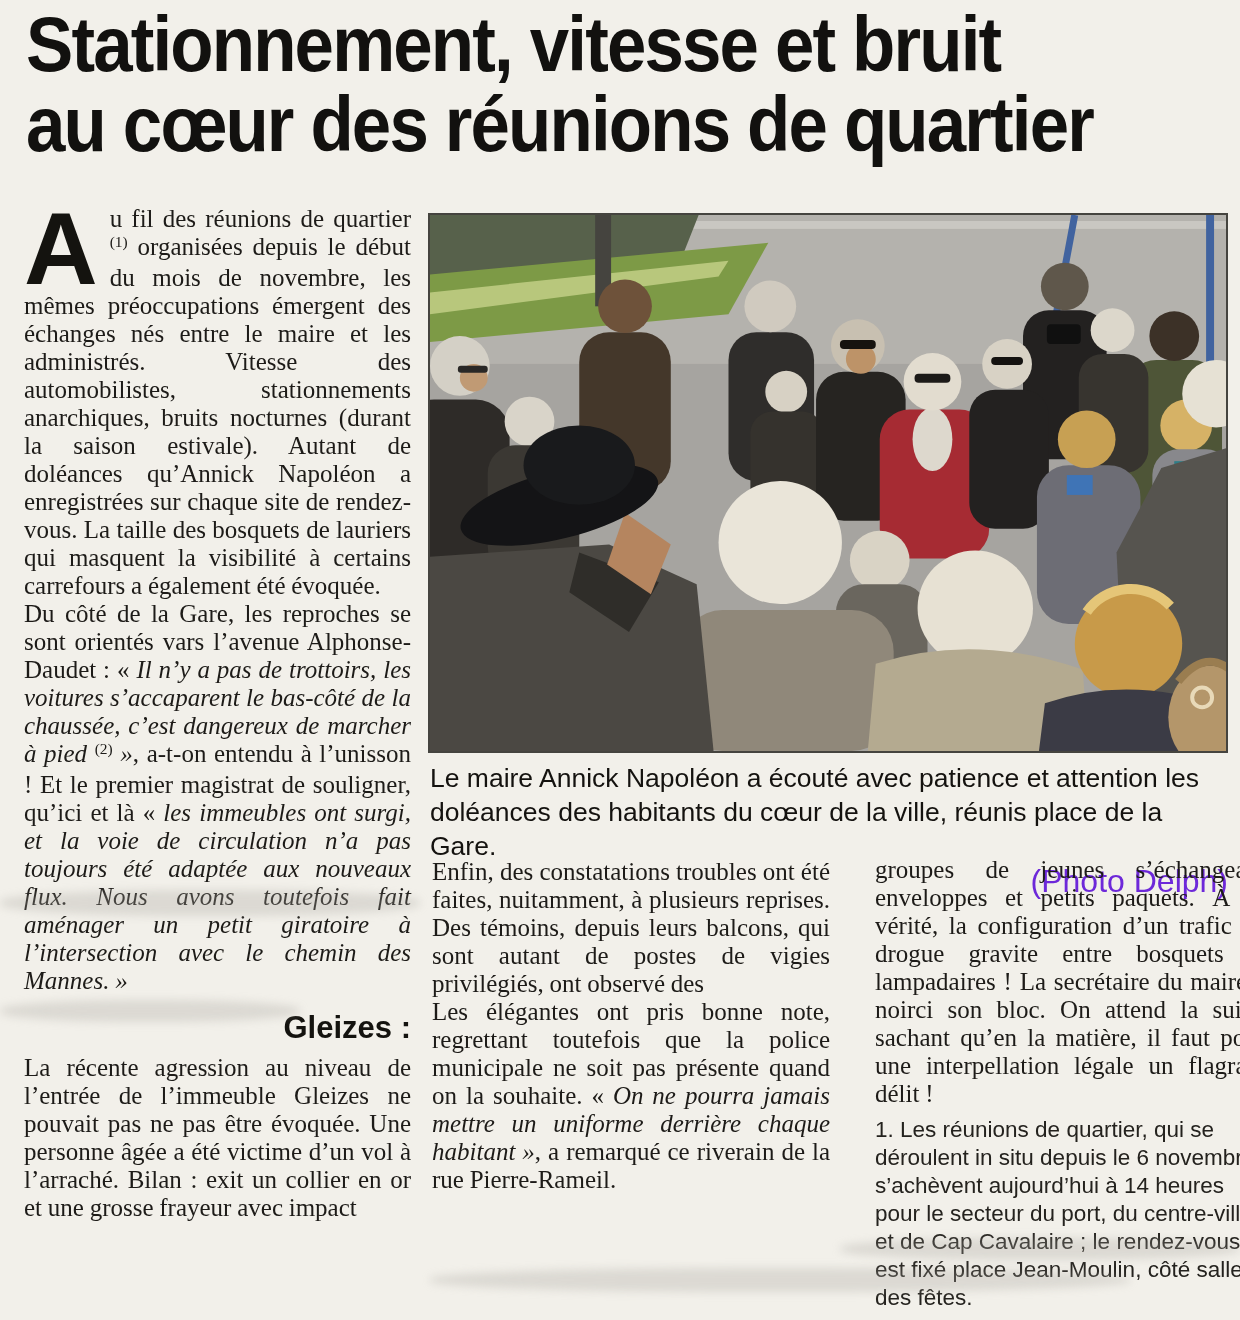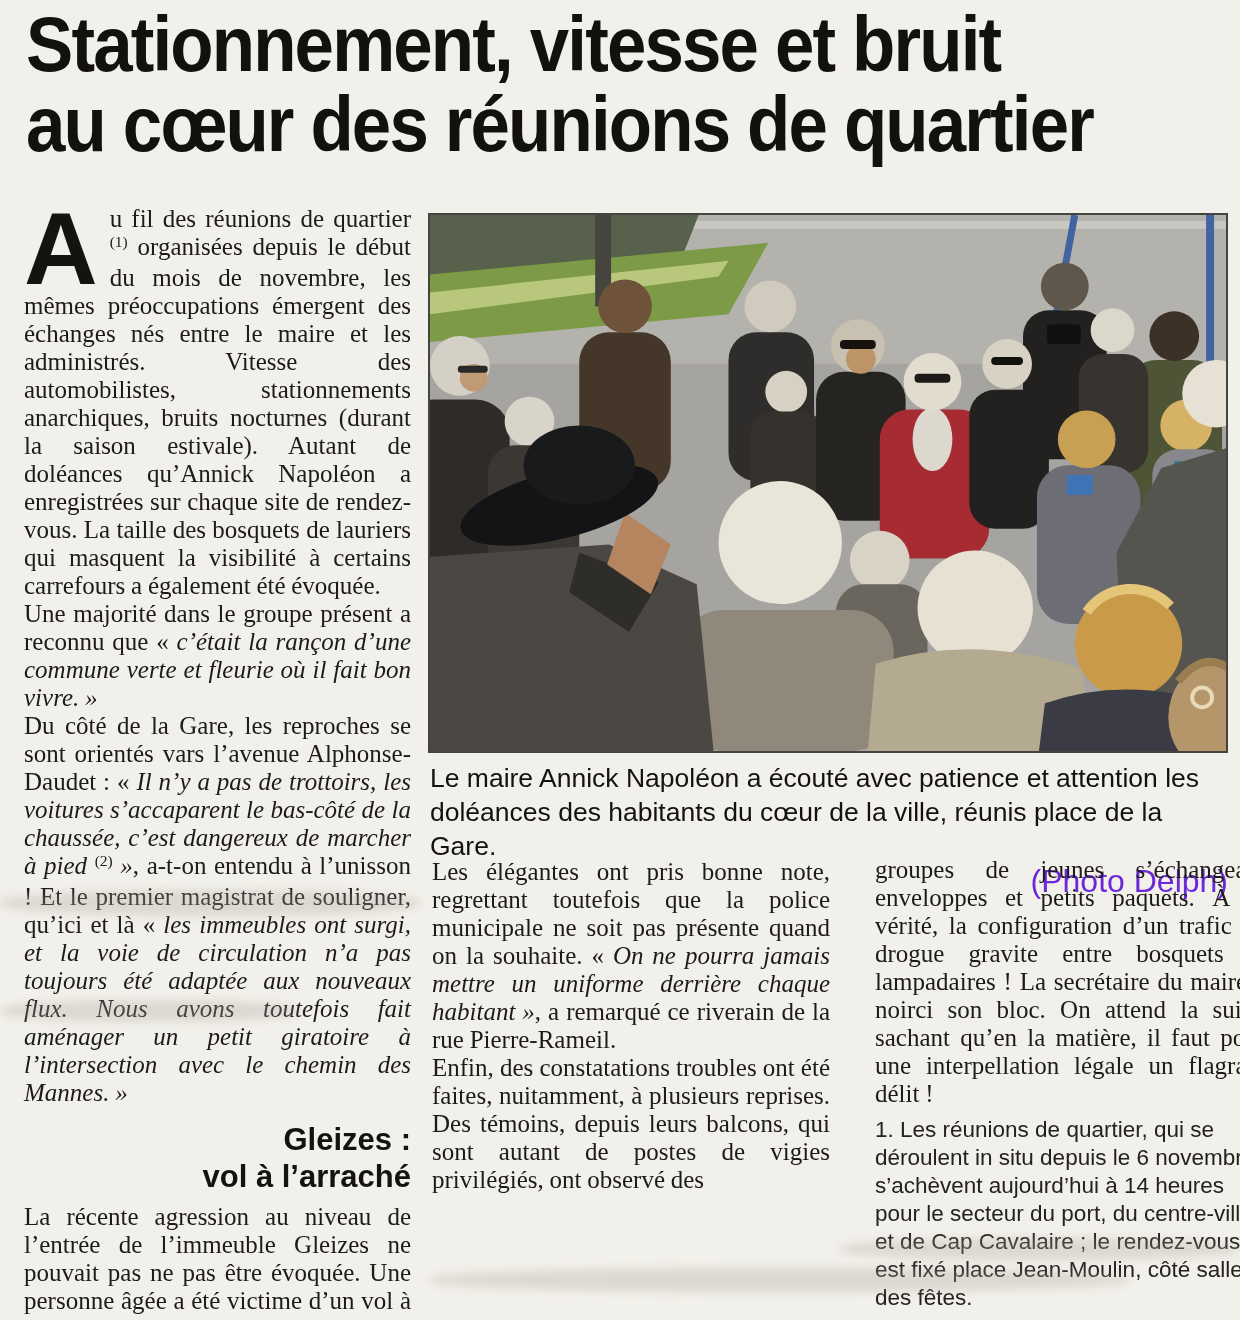--- a/index.html
+++ b/index.html
@@ -50,25 +50,23 @@
 
 <div class="page">
 
   <h1 class="headline">
     <span class="hl-line">Stationnement, vitesse et bruit</span>
     <span class="hl-line">au cœur des réunions de quartier</span>
   </h1>
 
   <div class="col col-left">
     <p class="body"><span class="dropcap">A</span><span><span>u fil des réunions de quartier </span><span class="sup">(1)</span><span> organisées depuis le début du mois de novembre, les mêmes préoccupations émergent des échanges nés entre le maire et les administrés. Vitesse des automobilistes, stationnements anarchiques, bruits nocturnes (durant la saison estivale). Autant de doléances qu’Annick Napoléon a enregistrées sur chaque site de rendez-vous. La taille des bosquets de lauriers qui masquent la visibilité à certains carrefours a également été évoquée.</span></span></p>
-    <p class="body"><span>Une majorité dans le groupe présent a reconnu que « </span><span class="it">c’était la rançon d’une commune verte et fleurie où il fait bon vivre. »</span></p>
     <p class="body"><span>Du côté de la Gare, les reproches se sont orientés vars l’avenue Alphonse-Daudet : « </span><span class="it">Il n’y a pas de trottoirs, les voitures s’accaparent le bas-côté de la chaussée, c’est dangereux de marcher à pied </span><span class="sup">(2)</span><span class="it"> »</span><span>, a-t-on entendu à l’unisson ! Et le premier magistrat de souligner, qu’ici et là « </span><span class="it">les immeubles ont surgi, et la voie de circulation n’a pas toujours été adaptée aux nouveaux flux. Nous avons toutefois fait aménager un petit giratoire à l’intersection avec le chemin des Mannes. »</span></p>
     <h2 class="subhead">
       <span>Gleizes :</span>
-      <span>vol à l’arraché</span>
     </h2>
     <p class="body"><span>La récente agression au niveau de l’entrée de l’immeuble Gleizes ne pouvait pas ne pas être évoquée. Une personne âgée a été victime d’un vol à l’arraché. Bilan : exit un collier en or et une grosse frayeur avec impact</span></p>
   </div>
 
   <figure class="photo-wrap">
     <svg viewBox="0 0 800 540" preserveAspectRatio="none">
       <g>
         <rect x="0" y="0" width="800" height="540" fill="#a6a4a0"></rect>
         <rect x="0" y="0" width="800" height="150" fill="#b4b2ad"></rect>
         <rect x="250" y="6" width="550" height="8" fill="#d2d0ca" opacity=".7"></rect>
@@ -182,22 +180,22 @@
       </g>
     </svg>
   </figure>
 
   <div class="caption-block">
     <span class="caption-text">Le maire Annick Napoléon a écouté avec patience et attention les doléances des habitants du cœur de la ville, réunis place de la Gare.</span>
     <span class="credit">(Photo Delph)</span>
   </div>
 
   <div class="col col-mid">
+    <p class="body"><span>Enfin, des constatations troubles ont été faites, nuitamment, à plusieurs reprises. Des témoins, depuis leurs balcons, qui sont autant de postes de vigies privilégiés, ont observé des</span></p>
     <p class="body"><span>Les élégantes ont pris bonne note, regrettant toutefois que la police municipale ne soit pas présente quand on la souhaite. « </span><span class="it">On ne pourra jamais mettre un uniforme derrière chaque habitant »</span><span>, a remarqué ce riverain de la rue Pierre-Rameil.</span></p>
-    <p class="body"><span>Enfin, des constatations troubles ont été faites, nuitamment, à plusieurs reprises. Des témoins, depuis leurs balcons, qui sont autant de postes de vigies privilégiés, ont observé des</span></p>
   </div>
 
   <div class="col col-right">
     <p class="body"><span>groupes de jeunes s’échangeant enveloppes et petits paquets. À la vérité, la configuration d’un trafic de drogue gravite entre bosquets et lampadaires ! La secrétaire du maire a noirci son bloc. On attend la suite, sachant qu’en la matière, il faut pour une interpellation légale un flagrant délit !</span></p>
     <p class="fn">1. Les réunions de quartier, qui se déroulent in situ depuis le 6 novembre, s’achèvent aujourd’hui à 14 heures pour le secteur du port, du centre-ville I et de Cap Cavalaire ; le rendez-vous est fixé place Jean-Moulin, côté salle des fêtes.</p>
 
   </div>
 
   <div class="smudge" style="left:0;top:890px;width:420px;height:26px;"></div>
   <div class="smudge" style="left:0;top:1000px;width:300px;height:22px;"></div>

